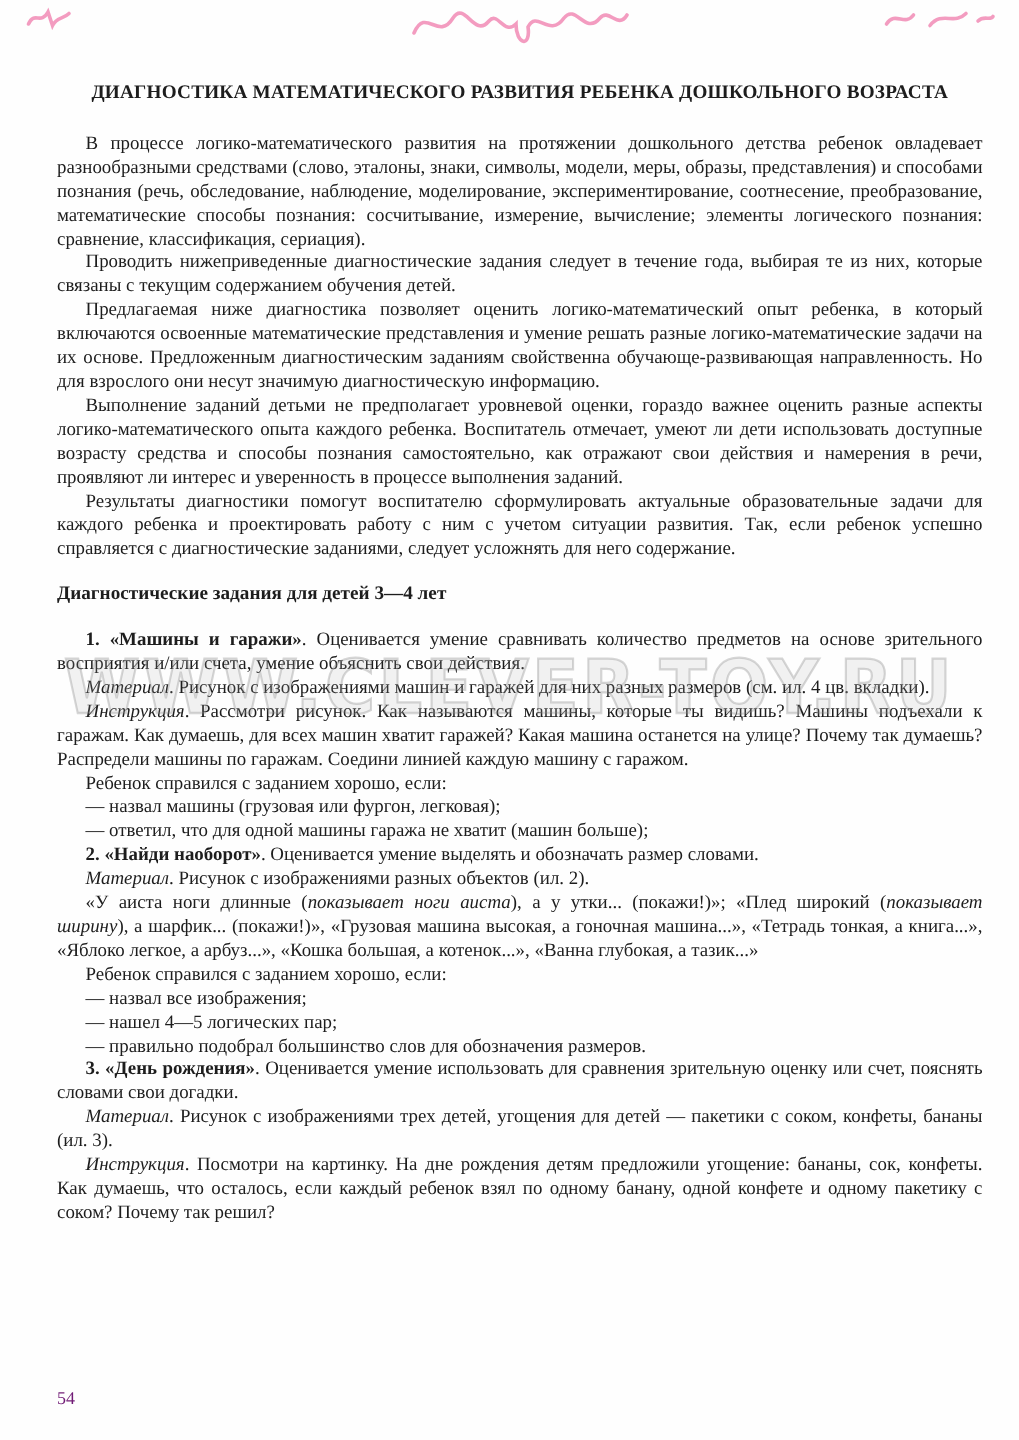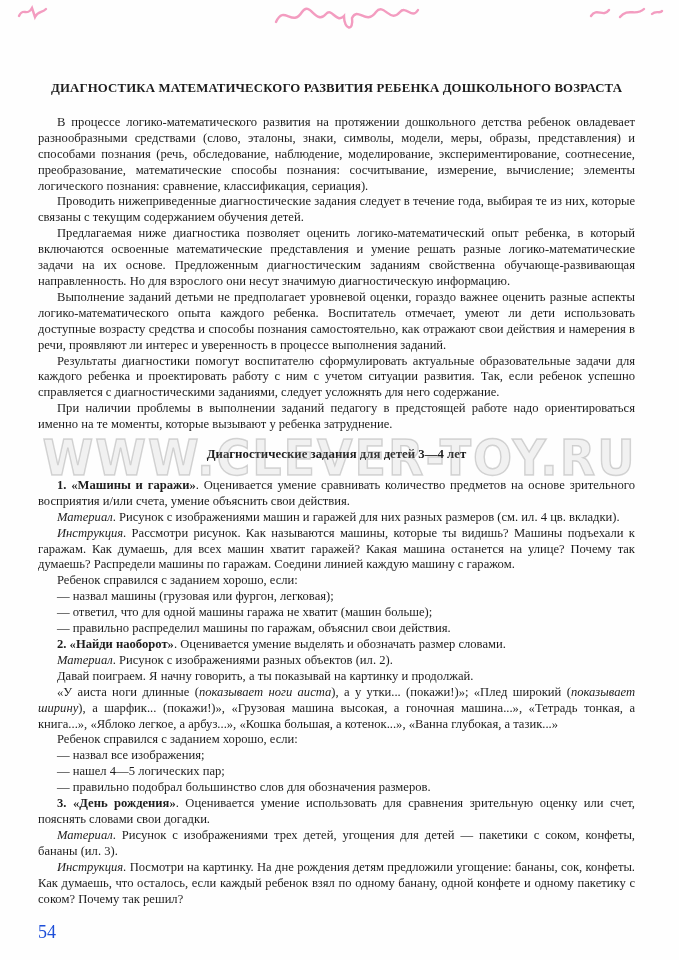--- a/index.html
+++ b/index.html
@@ -6,35 +6,35 @@
   .page {
     position:relative;
     width:679px; height:960px;
     background:#fefefe;
     overflow:hidden;
     font-family:"Liberation Serif","DejaVu Serif",serif;
     font-size:12.6px;
     line-height:15.9px;
     color:#1d1d1d;
   }
-  .content { padding:54px 44px 0 38px;margin-top:27px; }
+  .content { padding:54px 24px 0 38px; }
   .doc-title {
     font-size:12.8px; font-weight:bold; text-align:center;
     margin:0 0 18px 0; letter-spacing:.15px;
   }
   p { margin:0; text-indent:19px; text-align:justify; }
   .section-heading {
-    font-size:12.8px; font-weight:bold; text-align:center;
+    font-size:12.8px; font-weight:bold; text-align:left;
     margin:14px 0 15px 0;
   }
   b { font-weight:bold; }
   i { font-style:italic; }
   .page-number {
     position:absolute; left:38px; bottom:19px;
-    font-size:18px; color:#1d4ed8;
+    font-size:12px; color:#701a75;
   }
   .watermark {
     position:absolute; top:451px; left:0; width:100%;
     text-align:center; white-space:nowrap;
     font-family:"DejaVu Sans","Liberation Sans",sans-serif;
     font-weight:700; font-size:46px; letter-spacing:2px;
     color:rgba(175,175,175,0.16);
     -webkit-text-stroke:1.4px rgba(130,130,130,0.32);
     transform:scaleY(1.08);
     pointer-events:none; user-select:none; z-index:3;
@@ -62,42 +62,39 @@
 
   <div class="content text-layer">
 
     <h1 class="doc-title">ДИАГНОСТИКА МАТЕМАТИЧЕСКОГО РАЗВИТИЯ РЕБЕНКА ДОШКОЛЬНОГО ВОЗРАСТА</h1>
 
     <div>
       <p>В процессе логико-математического развития на протяжении дошкольного детства ребенок овладевает разнообразными средствами (слово, эталоны, знаки, символы, модели, меры, образы, представления) и способами познания (речь, обследование, наблюдение, моделирование, экспериментирование, соотнесение, преобразование, математические способы познания: сосчитывание, измерение, вычисление; элементы логического познания: сравнение, классификация, сериация).</p>
       <p>Проводить нижеприведенные диагностические задания следует в течение года, выбирая те из них, которые связаны с текущим содержанием обучения детей.</p>
       <p>Предлагаемая ниже диагностика позволяет оценить логико-математический опыт ребенка, в который включаются освоенные математические представления и умение решать разные логико-математические задачи на их основе. Предложенным диагностическим заданиям свойственна обучающе-развивающая направленность. Но для взрослого они несут значимую диагностическую информацию.</p>
       <p>Выполнение заданий детьми не предполагает уровневой оценки, гораздо важнее оценить разные аспекты логико-математического опыта каждого ребенка. Воспитатель отмечает, умеют ли дети использовать доступные возрасту средства и способы познания самостоятельно, как отражают свои действия и намерения в речи, проявляют ли интерес и уверенность в процессе выполнения заданий.</p>
-      <p>Результаты диагностики помогут воспитателю сформулировать актуальные образовательные задачи для каждого ребенка и проектировать работу с ним с учетом ситуации развития. Так, если ребенок успешно справляется с диагностическими заданиями, следует усложнять для него содержание.</p>
-      <p>При наличии проблемы в выполнении заданий педагогу в предстоящей работе надо ориентироваться именно на те моменты, которые вызывают у ребенка затруднение.</p>
+      <p>Результаты диагностики помогут воспитателю сформулировать актуальные образовательные задачи для каждого ребенка и проектировать работу с ним с учетом ситуации развития. Так, если ребенок успешно справляется с диагностические заданиями, следует усложнять для него содержание.</p>
     </div>
 
     <h2 class="section-heading">Диагностические задания для детей 3—4 лет</h2>
 
     <div>
 
       <div>
         <p><b>1. «Машины и гаражи»</b><span>. Оценивается умение сравнивать количество предметов на основе зрительного восприятия и/или счета, умение объяснить свои действия.</span></p>
         <p><i>Материал</i><span>. Рисунок с изображениями машин и гаражей для них разных размеров (см. ил. 4 цв. вкладки).</span></p>
         <p><i>Инструкция</i><span>. Рассмотри рисунок. Как называются машины, которые ты видишь? Машины подъехали к гаражам. Как думаешь, для всех машин хватит гаражей? Какая машина останется на улице? Почему так думаешь? Распредели машины по гаражам. Соедини линией каждую машину с гаражом.</span></p>
         <p>Ребенок справился с заданием хорошо, если:</p>
         <p>— назвал машины (грузовая или фургон, легковая);</p>
         <p>— ответил, что для одной машины гаража не хватит (машин больше);</p>
-        <p>— правильно распределил машины по гаражам, объяснил свои действия.</p>
       </div>
 
       <div>
         <p><b>2. «Найди наоборот»</b><span>. Оценивается умение выделять и обозначать размер словами.</span></p>
         <p><i>Материал</i><span>. Рисунок с изображениями разных объектов (ил. 2).</span></p>
-        <p>Давай поиграем. Я начну говорить, а ты показывай на картинку и продолжай.</p>
         <p><span>«У аиста ноги длинные (</span><i>показывает ноги аиста</i><span>), а у утки... (покажи!)»; «Плед широкий (</span><i>показывает ширину</i><span>), а шарфик... (покажи!)», «Грузовая машина высокая, а гоночная машина...», «Тетрадь тонкая, а книга...», «Яблоко легкое, а арбуз...», «Кошка большая, а котенок...», «Ванна глубокая, а тазик...»</span></p>
         <p>Ребенок справился с заданием хорошо, если:</p>
         <p>— назвал все изображения;</p>
         <p>— нашел 4—5 логических пар;</p>
         <p>— правильно подобрал большинство слов для обозначения размеров.</p>
       </div>
 
       <div>
         <p><b>3. «День рождения»</b><span>. Оценивается умение использовать для сравнения зрительную оценку или счет, пояснять словами свои догадки.</span></p>
         <p><i>Материал</i><span>. Рисунок с изображениями трех детей, угощения для детей — пакетики с соком, конфеты, бананы (ил. 3).</span></p>

